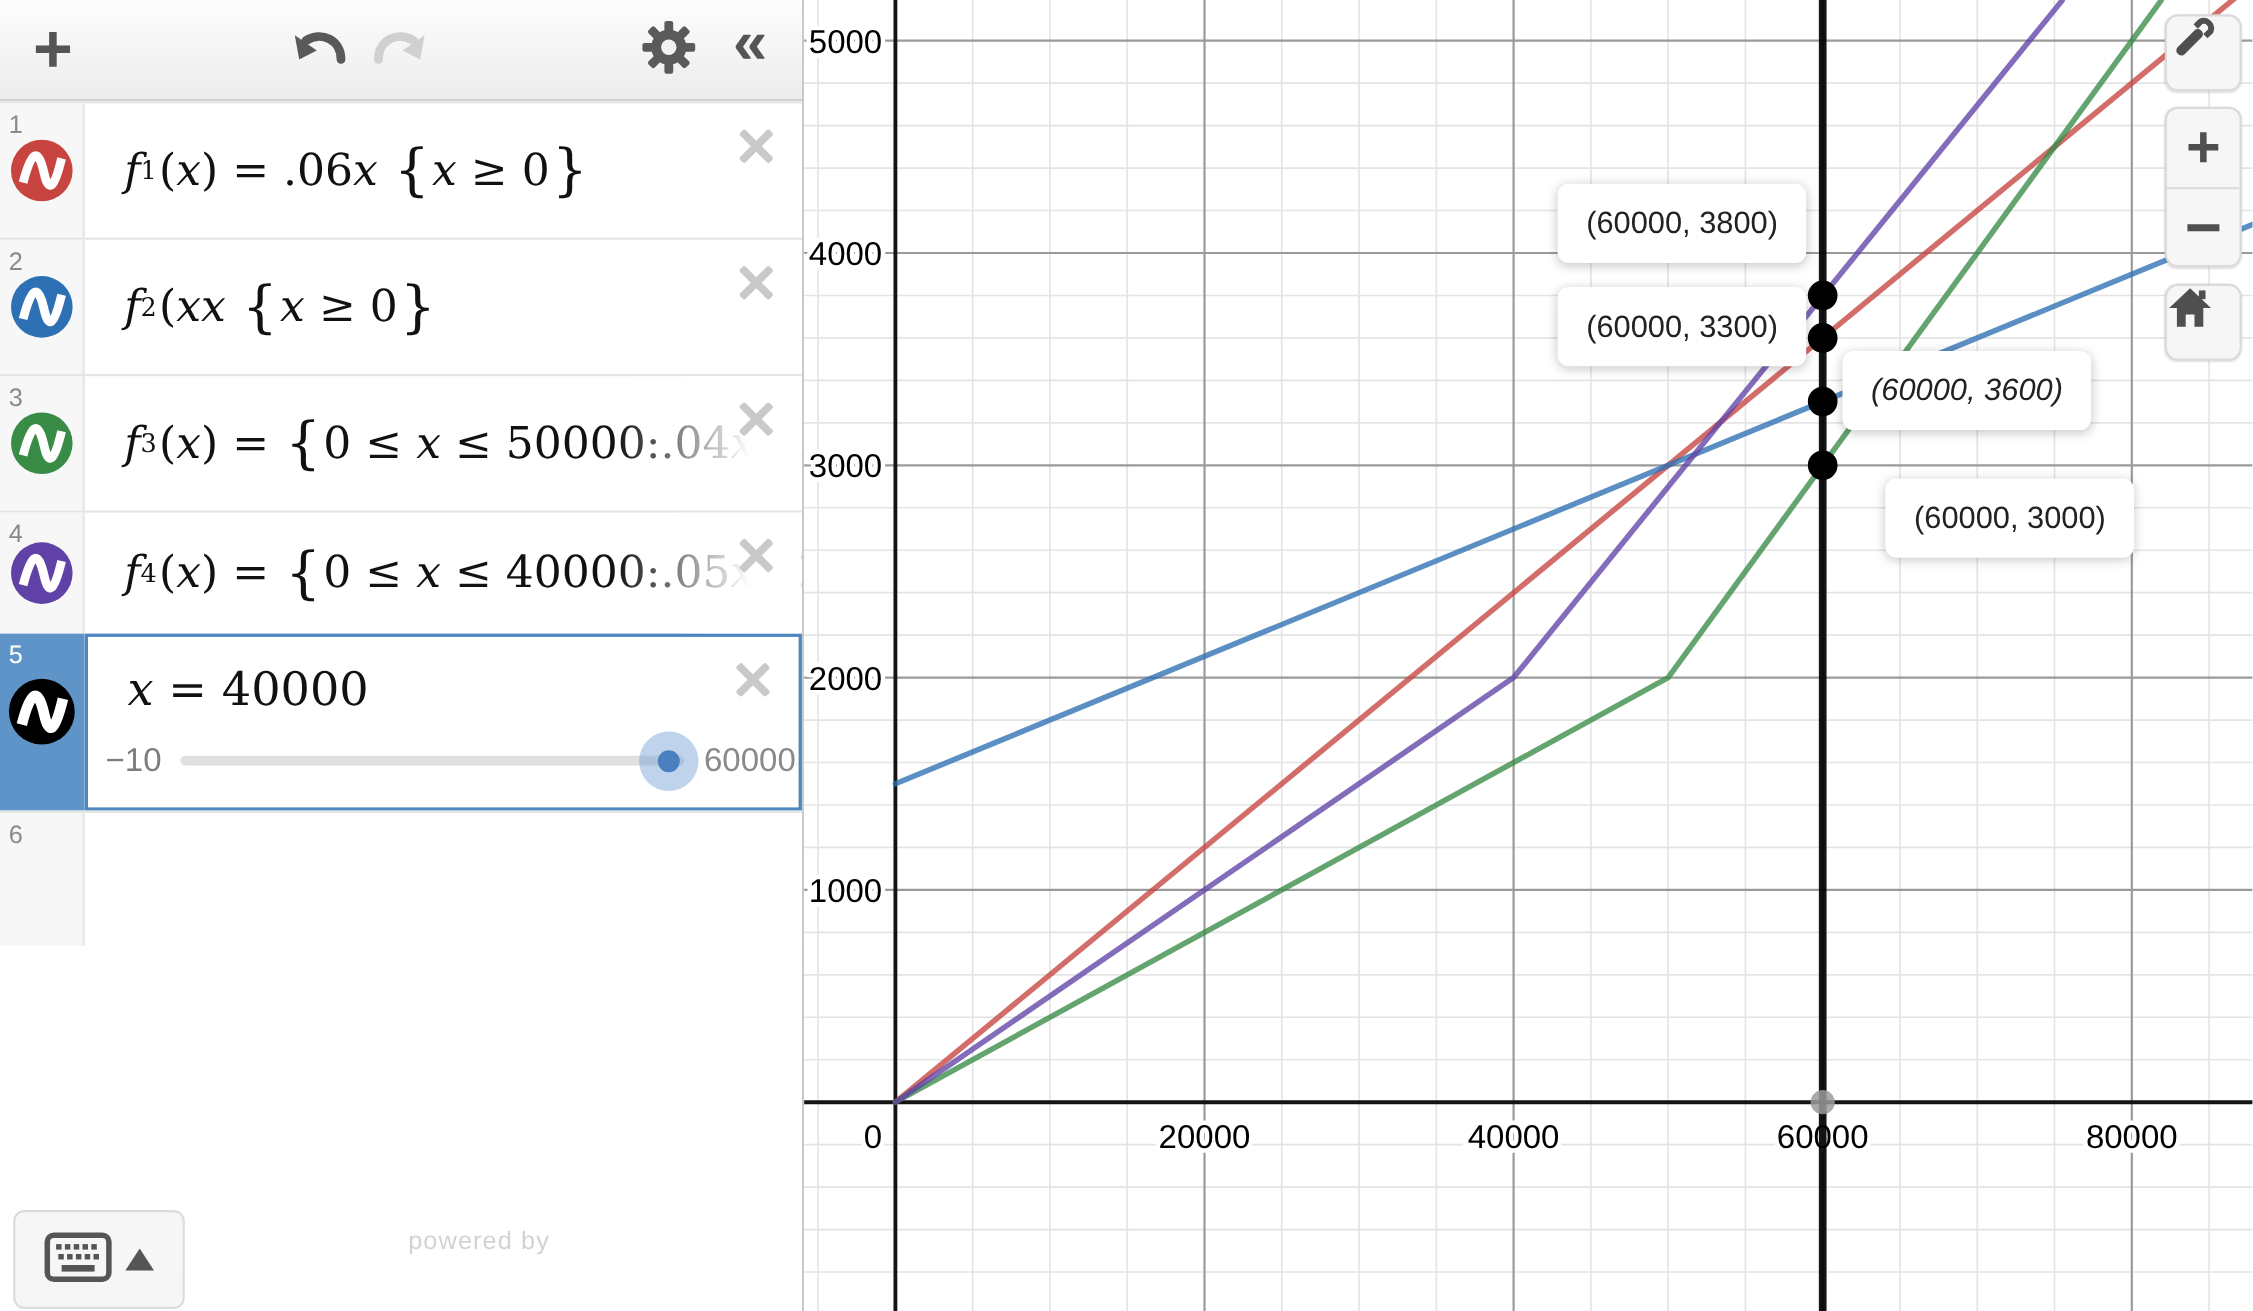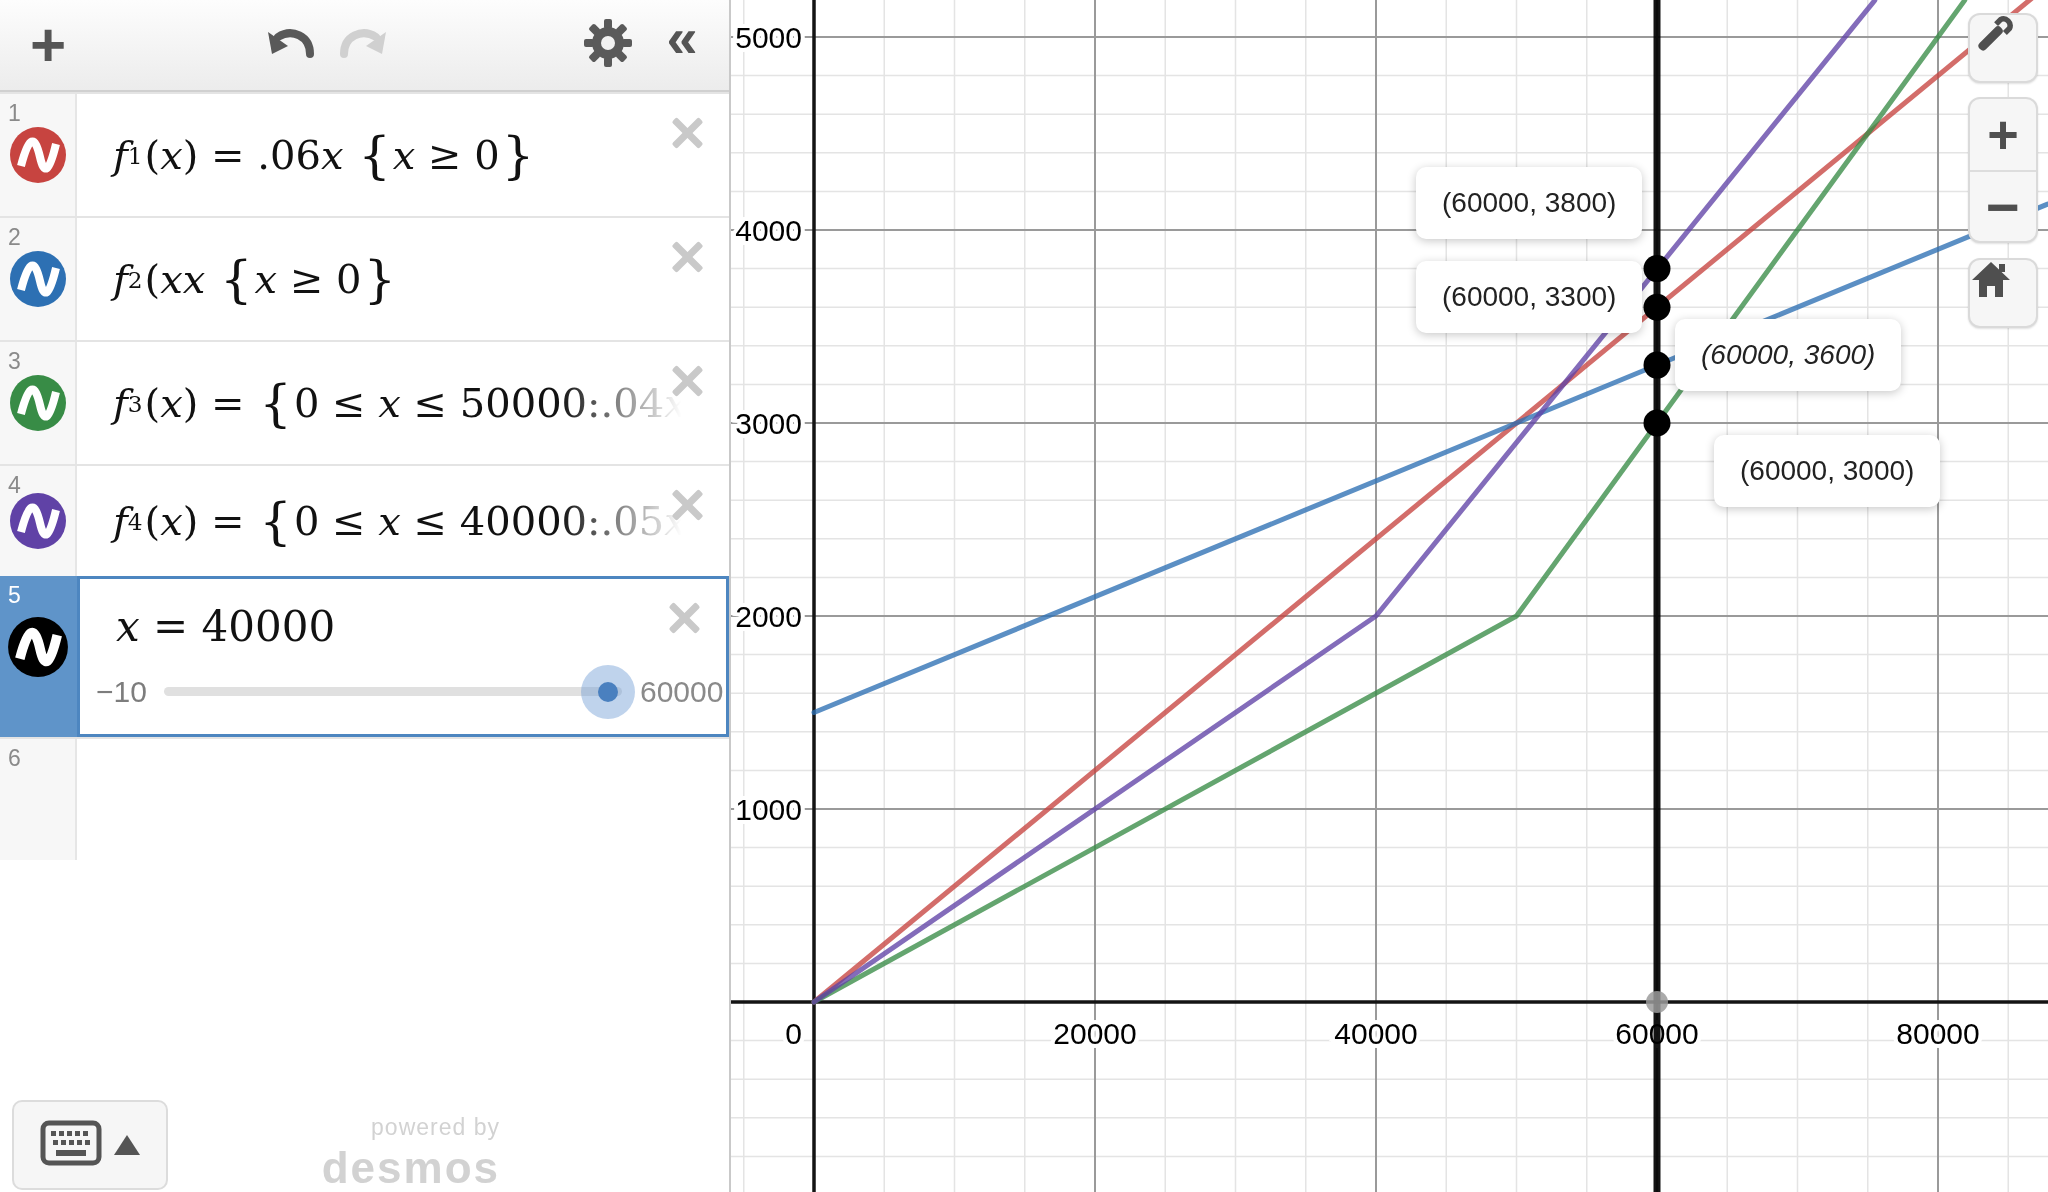--- a/index.html
+++ b/index.html
@@ -254,21 +254,20 @@
             <rect x="45" y="20" width="5" height="5"></rect>
             <rect x="16" y="30" width="30" height="6"></rect>
           </g>
         </svg>
       </span>
       <span class="tri-up"></span>
     </div>
 
     <div class="watermark">
       <div class="wm1">powered by</div>
-      <div class="wm2">desmos</div>
     </div>
   </div>
 
   <div class="graph">
     <svg id="plot" width="1317" height="1192">
         <line x1="12.75" y1="0" x2="12.75" y2="1192" stroke="#e4e4e4" stroke-width="1.5"></line>
         <line x1="153.25" y1="0" x2="153.25" y2="1192" stroke="#e4e4e4" stroke-width="1.5"></line>
         <line x1="223.5" y1="0" x2="223.5" y2="1192" stroke="#e4e4e4" stroke-width="1.5"></line>
         <line x1="293.75" y1="0" x2="293.75" y2="1192" stroke="#e4e4e4" stroke-width="1.5"></line>
         <line x1="434.25" y1="0" x2="434.25" y2="1192" stroke="#e4e4e4" stroke-width="1.5"></line>

